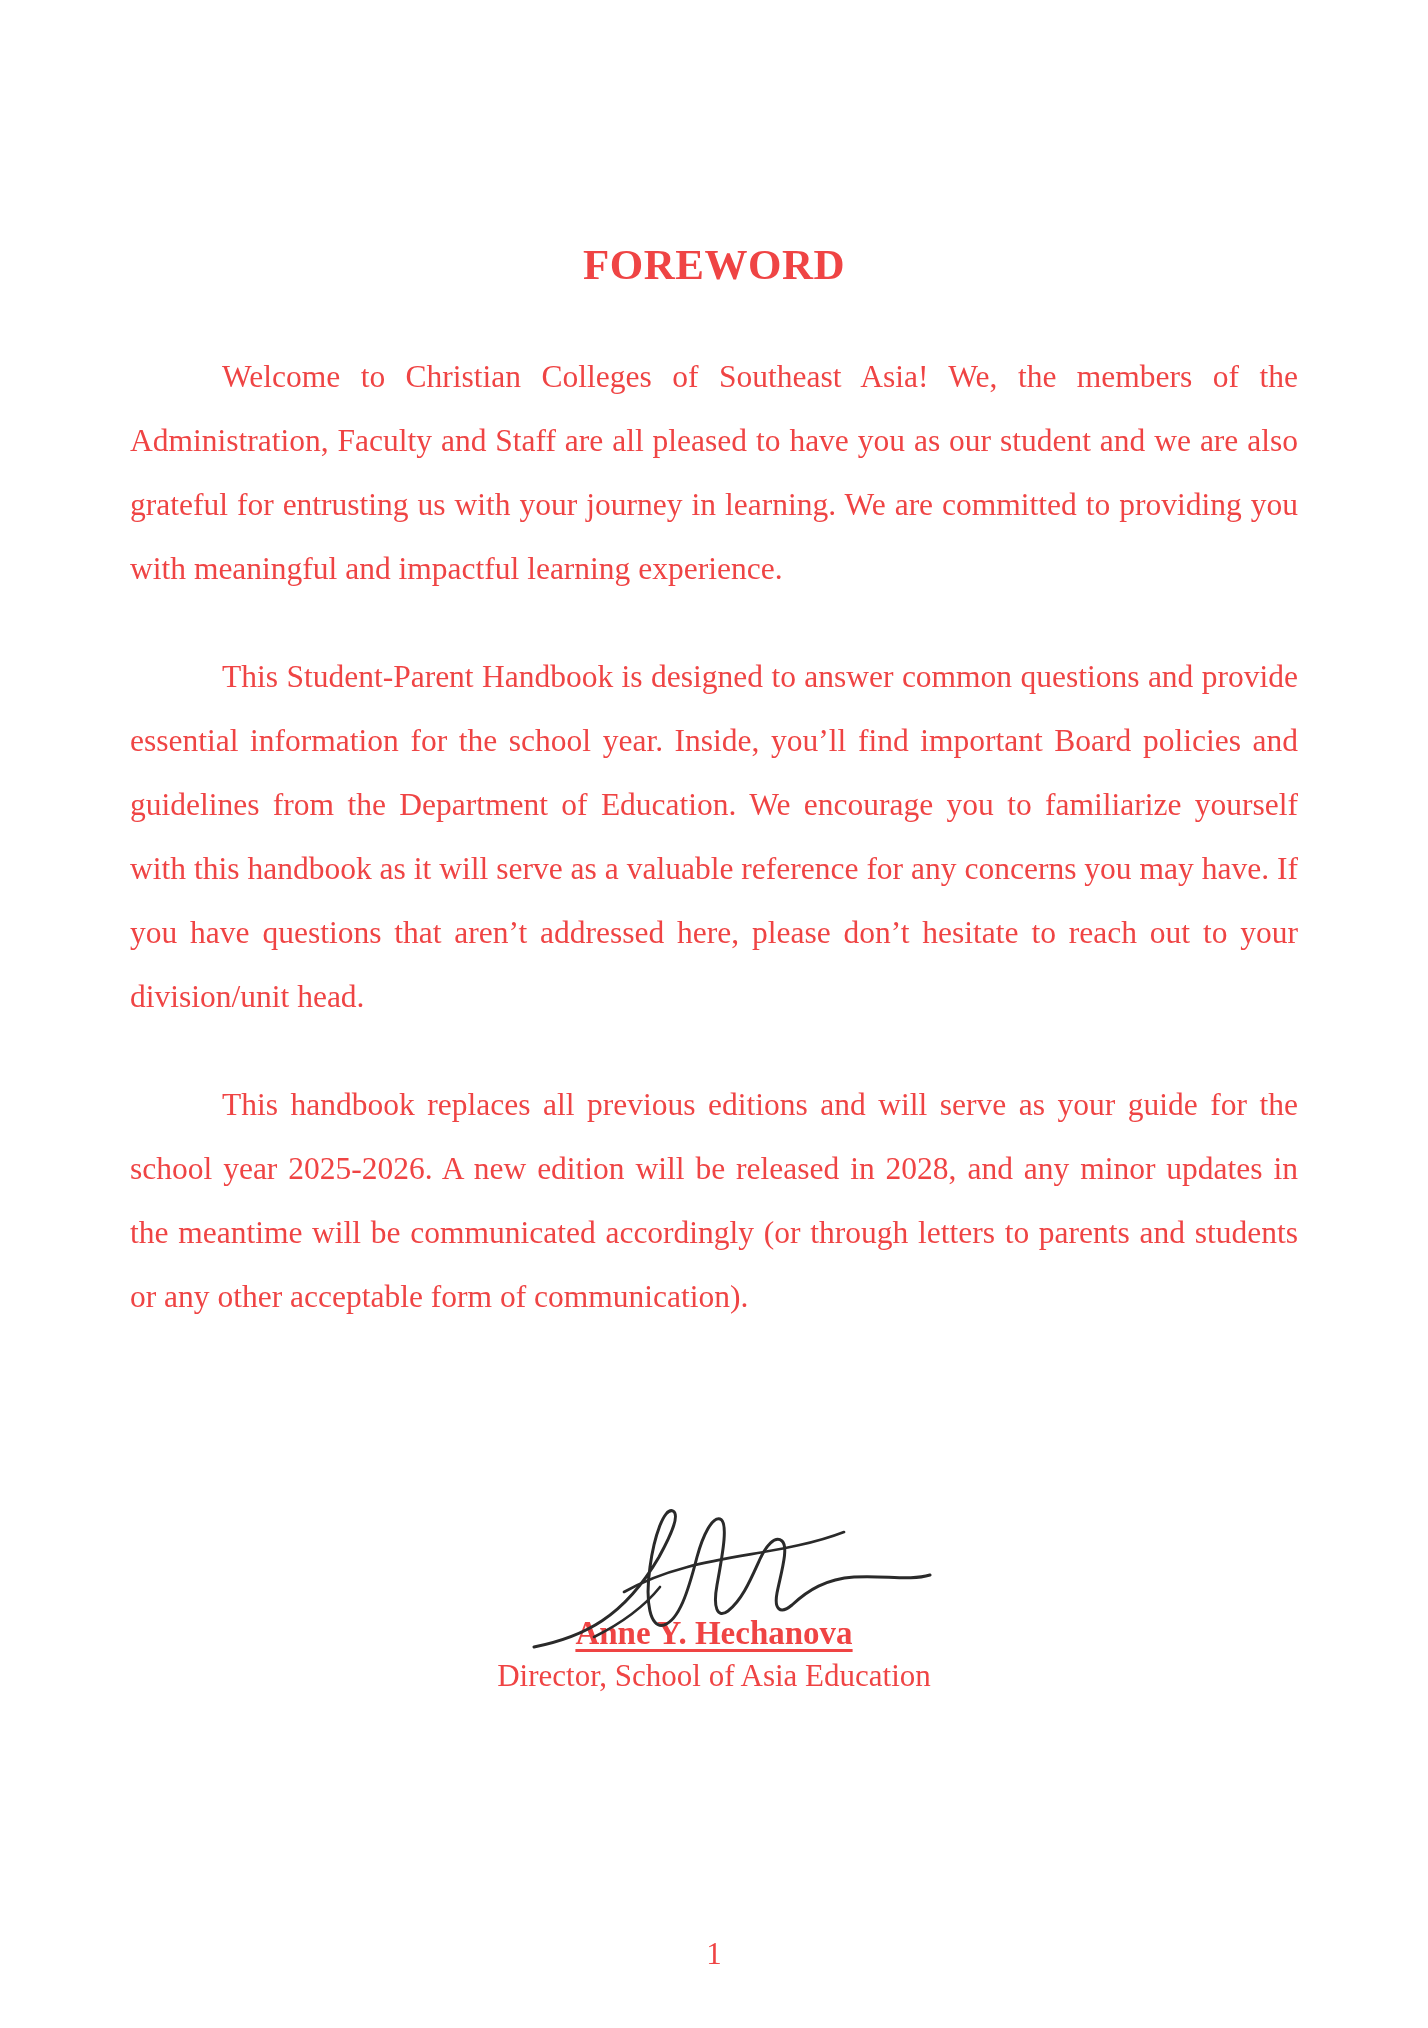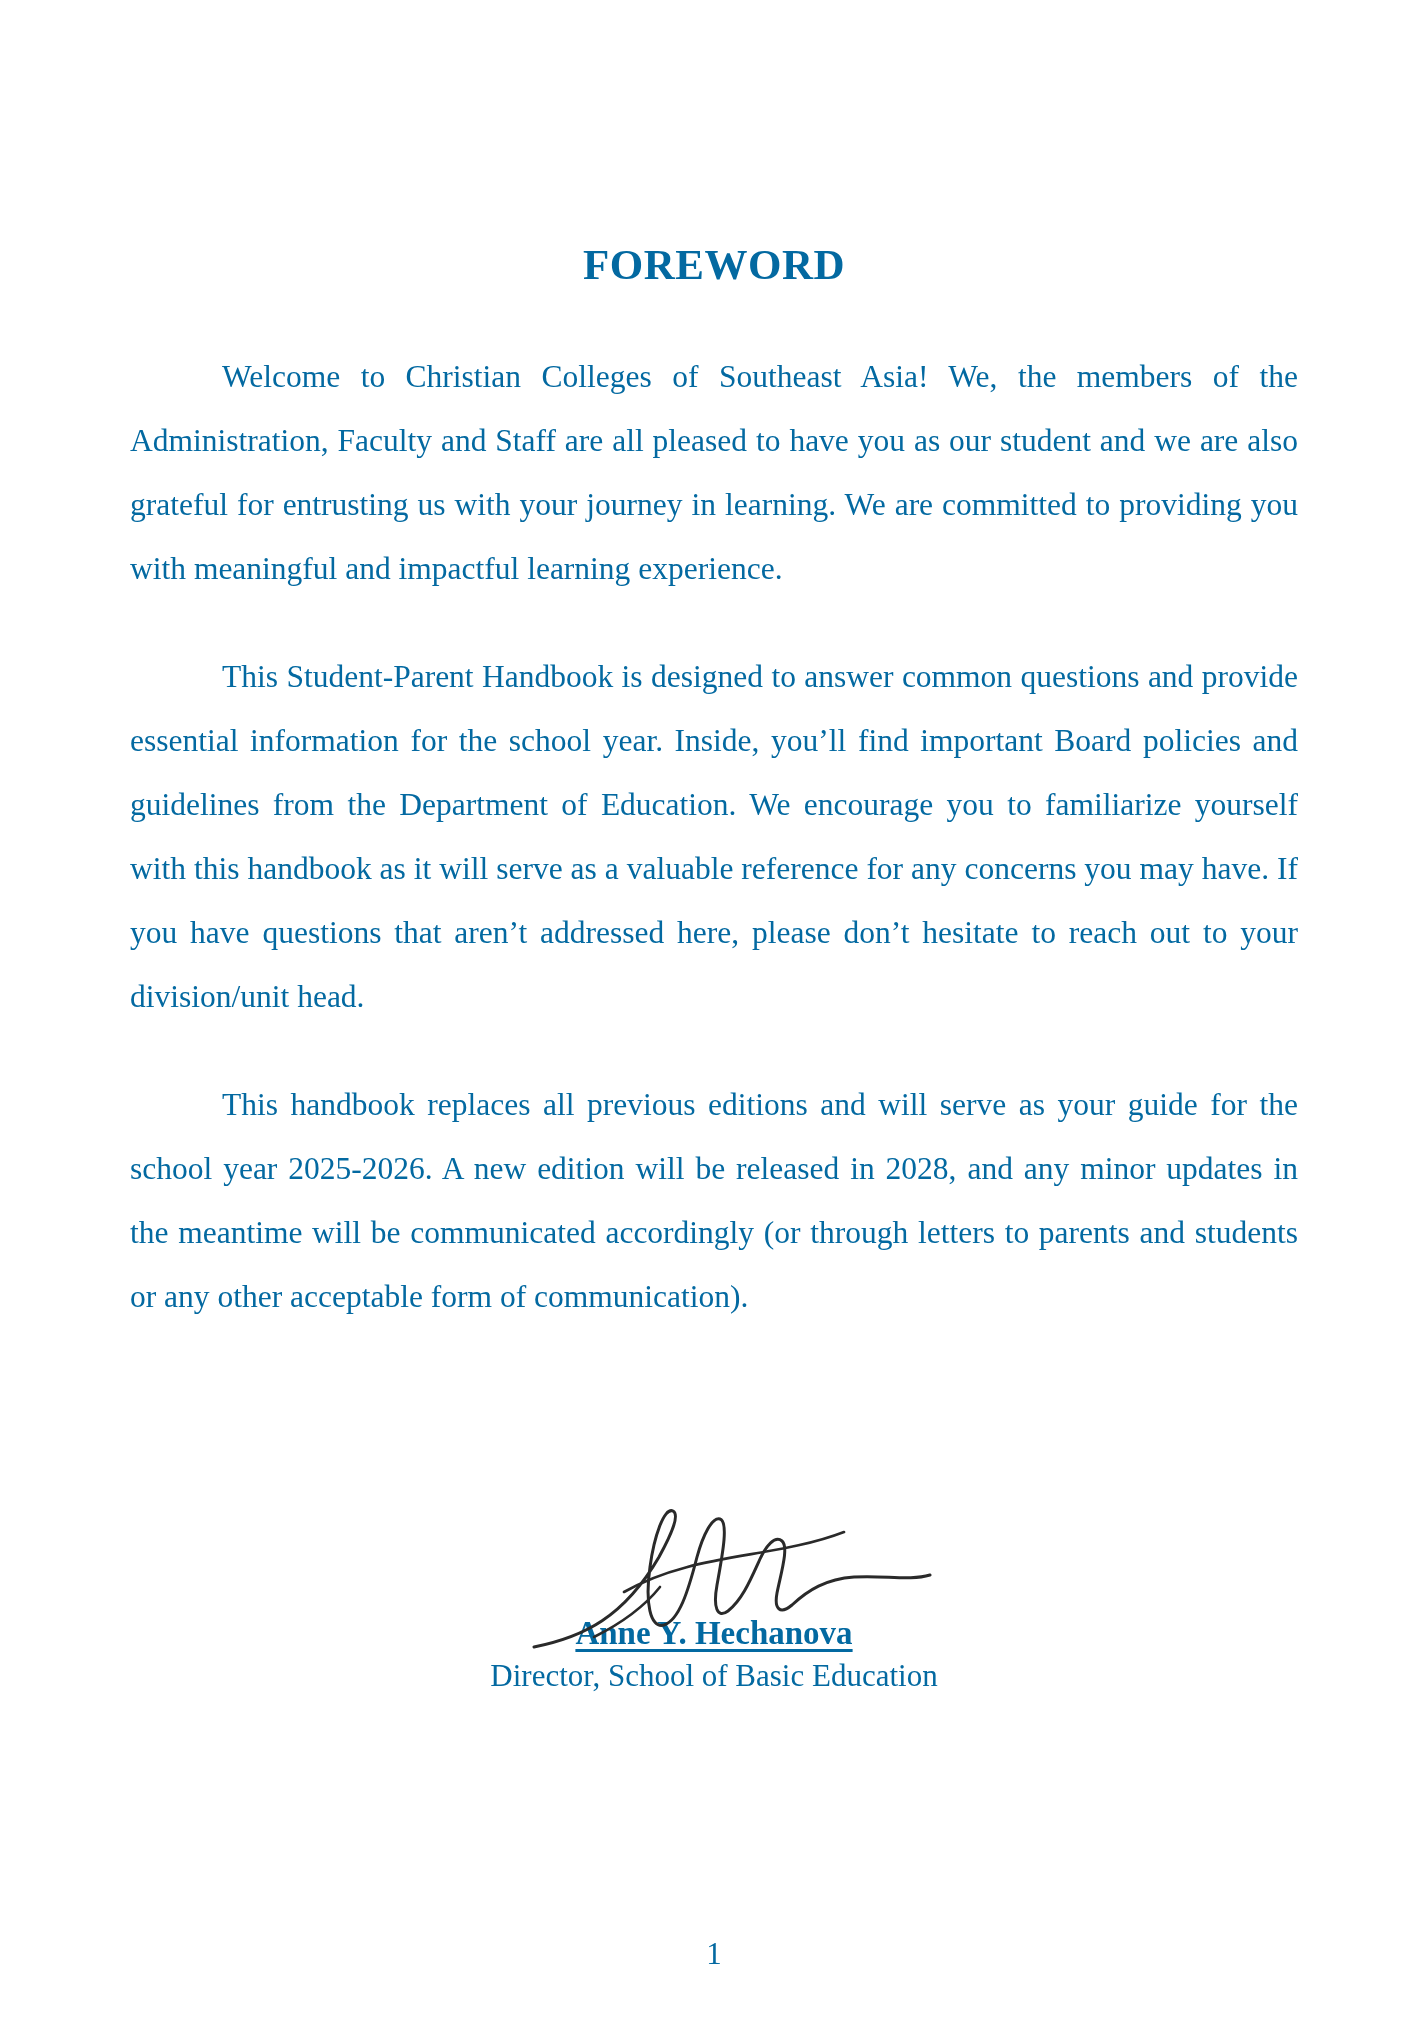--- a/index.html
+++ b/index.html
@@ -3,21 +3,21 @@
 <meta charset="utf-8">
 <style>
   * { margin: 0; padding: 0; box-sizing: border-box; }
   html, body { background: #ffffff; }
 
   .page {
     width: 1428px;
     height: 2028px;
     margin: 0 auto;
     background: #ffffff;
-    color: #0369a1;
+    color: #ef4444;
     font-family: "Liberation Serif", serif;
     position: relative;
     padding: 240px 130px 0 130px;
     overflow: hidden;
   }
 
   .doc-title {
     text-align: center;
     font-size: 43px;
     font-weight: bold;
@@ -90,18 +90,18 @@
 
   <div class="signature-block">
     <svg class="signature-svg" width="480" height="170" viewBox="0 0 480 170" fill="none" xmlns="http://www.w3.org/2000/svg">
       <path d="M60,150 C110,140 150,120 185,60 C197,38 206,18 199,14 C190,10 180,40 176,70 C171,105 176,132 190,128 C205,123 214,95 223,60 C229,38 238,20 246,22 C255,25 248,60 243,88 C239,110 243,122 254,114 C268,103 276,84 286,62 C292,49 301,38 308,44 C315,50 307,76 303,96 C300,112 306,118 318,108 C334,93 352,82 380,80 C410,78 436,84 456,78" stroke="#2a2a2a" stroke-width="3" stroke-linecap="round" stroke-linejoin="round"></path>
       <path d="M150,95 C220,55 300,62 370,35" stroke="#2a2a2a" stroke-width="2.6" stroke-linecap="round"></path>
       <path d="M120,140 C150,125 170,110 186,90" stroke="#2a2a2a" stroke-width="2.6" stroke-linecap="round"></path>
     </svg>
 
     <div class="sig-name">Anne Y. Hechanova</div>
 
-    <div class="sig-role">Director, School of Basic Education</div>
+    <div class="sig-role">Director, School of Asia Education</div>
   </div>
 
   <div class="page-number">1</div>
 
 </div>
 
 </body></html>

